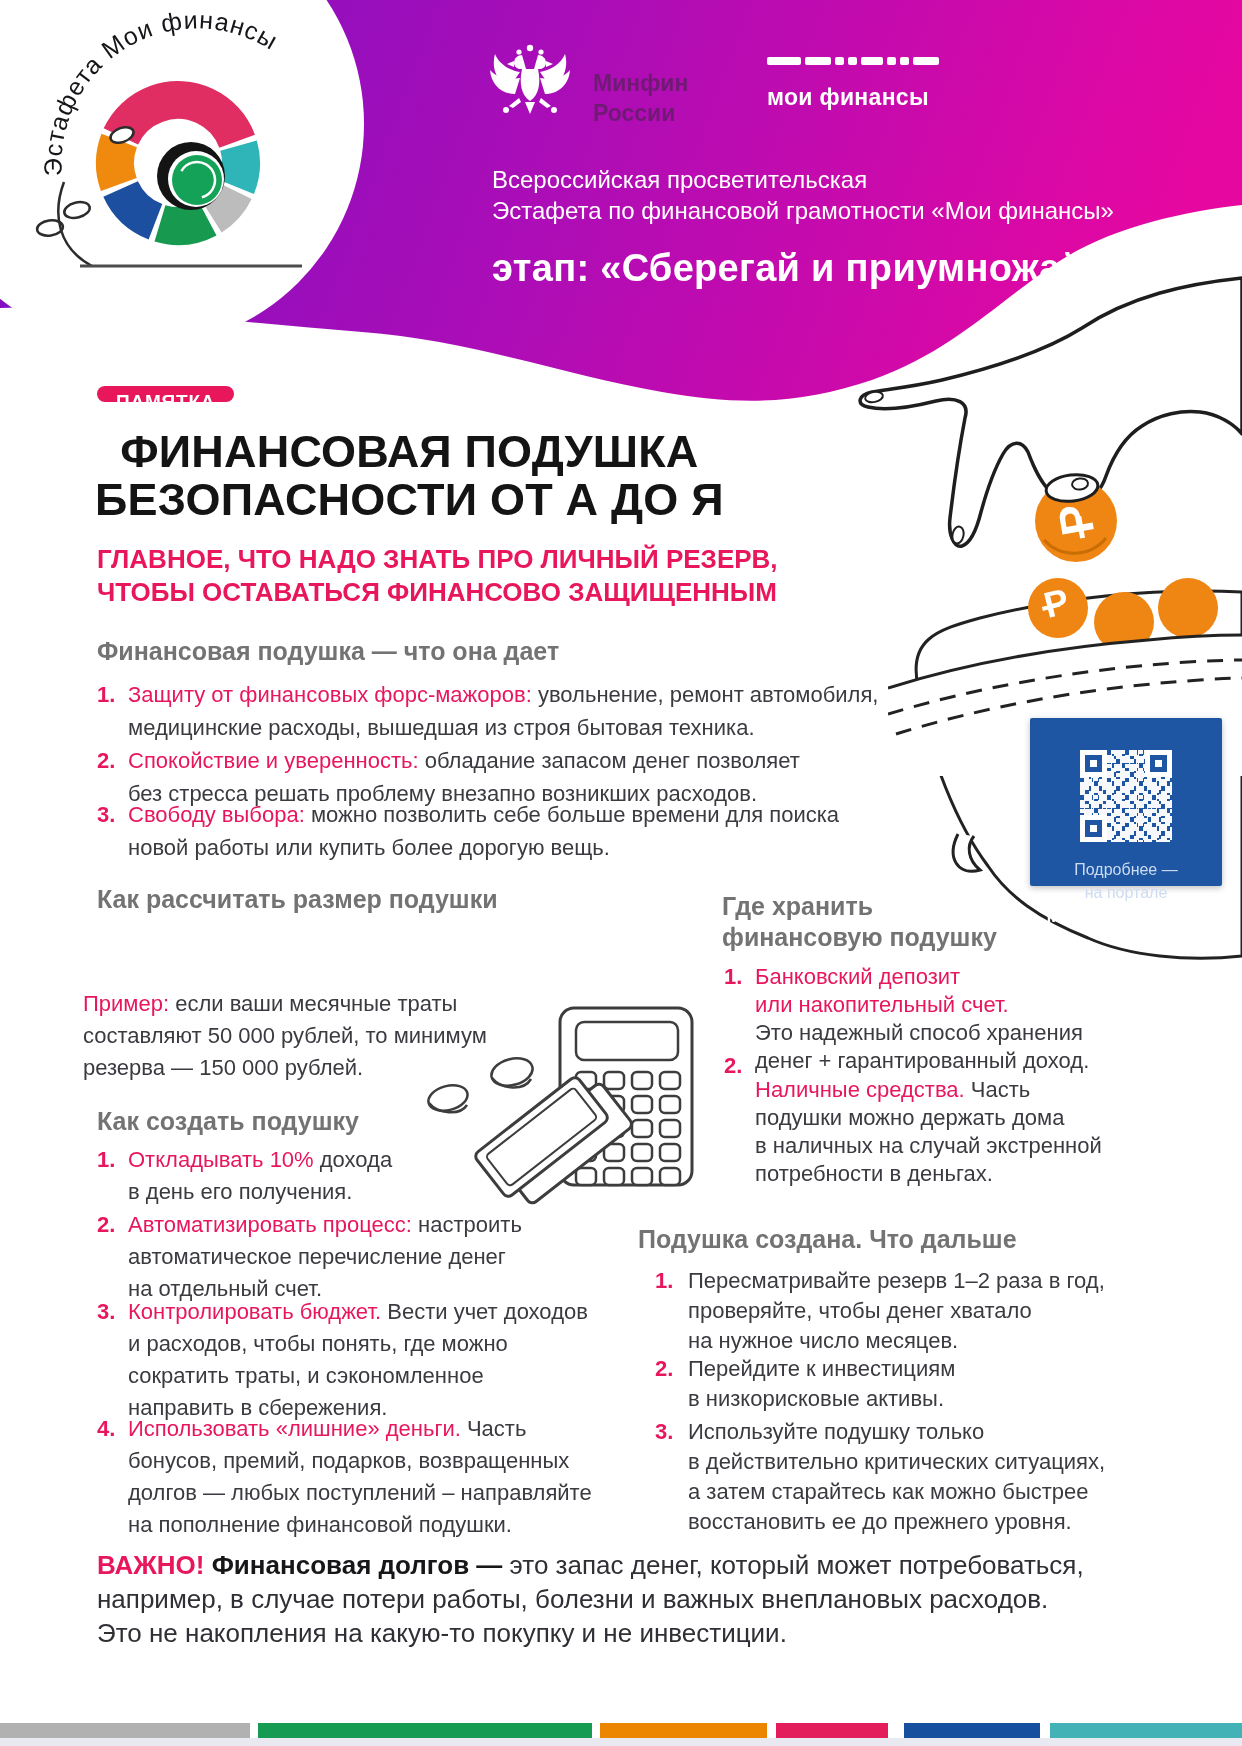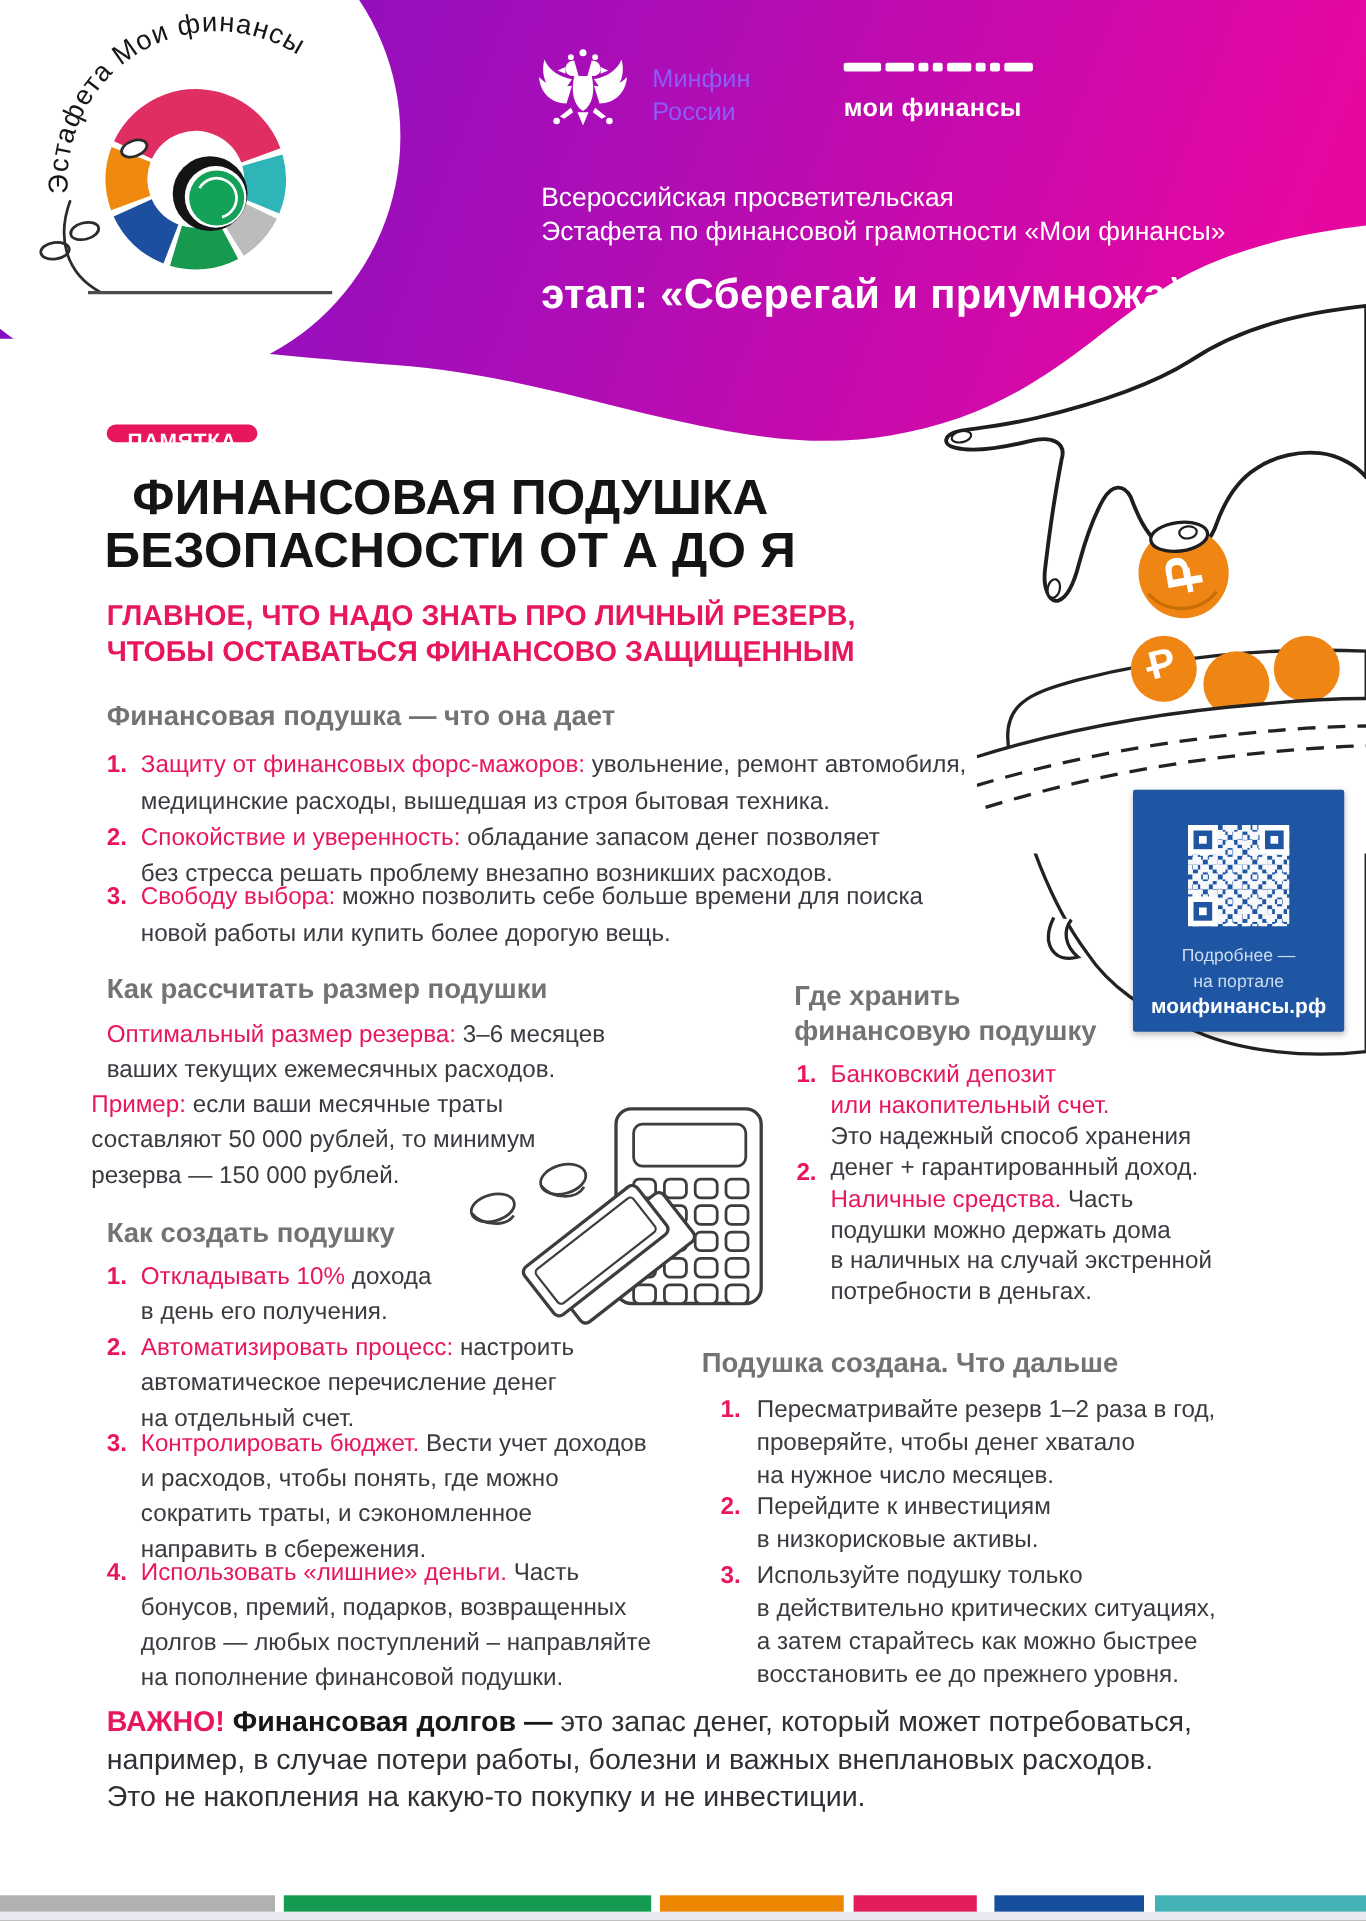--- a/index.html
+++ b/index.html
@@ -2,21 +2,21 @@
 <html><head>
 <meta charset="utf-8">
 <style>
   html,body{margin:0;padding:0;background:#888;}
   .page{position:relative;width:1242px;height:1746px;background:#ffffff;overflow:hidden;
         font-family:"Liberation Sans",sans-serif;margin:0 auto;}
   .abs{position:absolute;}
   svg{display:block;}
 
   
-  .ministry{left:593px;top:56px;color:#8b5cf6;font-size:23px;line-height:30px;font-weight:400;white-space:pre-line;}
+  .ministry{left:593px;top:68px;color:#701a75;font-size:23px;line-height:30px;font-weight:700;white-space:pre-line;}
   .brand{left:767px;top:57px;width:180px;}
   .dash{display:inline-block;height:8px;background:#fff;border-radius:2px;margin-right:4px;vertical-align:top;}
   .brand-label{color:#fff;font-weight:700;font-size:23px;margin-top:9px;letter-spacing:.3px;}
   .program{left:492px;top:164px;color:#fff;font-size:24px;line-height:31px;white-space:pre-line;}
   .stage{left:492px;top:247px;color:#fff;font-size:38px;font-weight:700;letter-spacing:.3px;}
 
   
   .badge{left:97px;top:386px;background:#e8175c;color:#fff;font-weight:700;font-size:19px;
          line-height:32px;height:16px;padding:0 19px;border-radius:17px;letter-spacing:.8px;}
   .title{left:95px;top:428px;color:#141414;font-weight:800;font-size:45px;line-height:48px;white-space:pre-line;letter-spacing:.2px;text-align:center;}
@@ -26,21 +26,21 @@
   .item{white-space:pre-line;color:#3a3a40;font-size:22px;}
   .item .num{position:absolute;left:-31px;top:0;color:#e8175c;font-weight:700;}
   .lead{color:#e8175c;}
   .lh32{line-height:32px;}
   .lh33{line-height:33px;}
   .lh28{line-height:28px;}
   .lh30{line-height:30px;}
   .para{white-space:pre-line;color:#3a3a40;font-size:22px;line-height:32px;}
 
   
-  .qr-box{left:1030px;top:718px;width:192px;height:220px;background:#1e56a4;border-radius:2px;box-shadow:0 2px 6px rgba(0,0,0,.25);}
+  .qr-box{left:1030px;top:718px;width:192px;height:168px;background:#1e56a4;border-radius:2px;box-shadow:0 2px 6px rgba(0,0,0,.25);}
   .qr-pat{position:absolute;left:50px;top:32px;width:92px;height:92px;opacity:.96;
     background-image:
       conic-gradient(#fff 25%, transparent 0 50%, #fff 0 75%, transparent 0),
       conic-gradient(#fff 25%, transparent 0 50%, #fff 0 75%, transparent 0);
     background-size:9px 9px,15px 15px;background-position:0 0,4px 6px;}
   .qf{position:absolute;width:27px;height:27px;background:#fff;}
   .qf::before{content:"";position:absolute;inset:5px;background:#1e56a4;}
   .qf::after{content:"";position:absolute;inset:10px;background:#fff;}
   .qr-cap{position:absolute;left:0;top:140px;width:100%;text-align:center;color:#cddcf0;font-size:16px;line-height:23px;}
   .qr-site{color:#fff;font-weight:700;font-size:19px;}
@@ -183,22 +183,20 @@
   <div class="abs qr-box">
     <div class="qr-pat"></div>
     <span class="qf" style="left:50px;top:32px"></span>
     <span class="qf" style="left:115px;top:32px"></span>
     <span class="qf" style="left:50px;top:97px"></span>
     <div class="qr-cap"><span style="white-space:pre-line">Подробнее —
 на портале</span><br><span class="qr-site">моифинансы.рф</span></div>
   </div>
 
   <div class="abs h2" style="left:97px;top:884px">Как рассчитать размер подушки</div>
-  <div class="abs para" style="left:97px;top:924px;width:480px"><span class="lead">Оптимальный размер резерва:</span><span> 3–6 месяцев
-ваших текущих ежемесячных расходов.</span></div>
   <div class="abs para" style="left:83px;top:988px;width:480px"><span class="lead">Пример:</span><span> если ваши месячные траты
 составляют 50 000 рублей, то минимум
 резерва — 150 000 рублей.</span></div>
 
   <svg class="abs" style="left:400px;top:920px" width="330" height="340" viewBox="0 0 330 340">
     <g fill="#ffffff" stroke="#3d3d3d" stroke-width="3">
       <rect x="160" y="88" width="132" height="177" rx="14"></rect>
       <rect x="176" y="102" width="102" height="38" rx="8" stroke-width="2.5"></rect>
       <g stroke-width="2.5">
         <rect x="176" y="152" width="20" height="17" rx="5"></rect>

